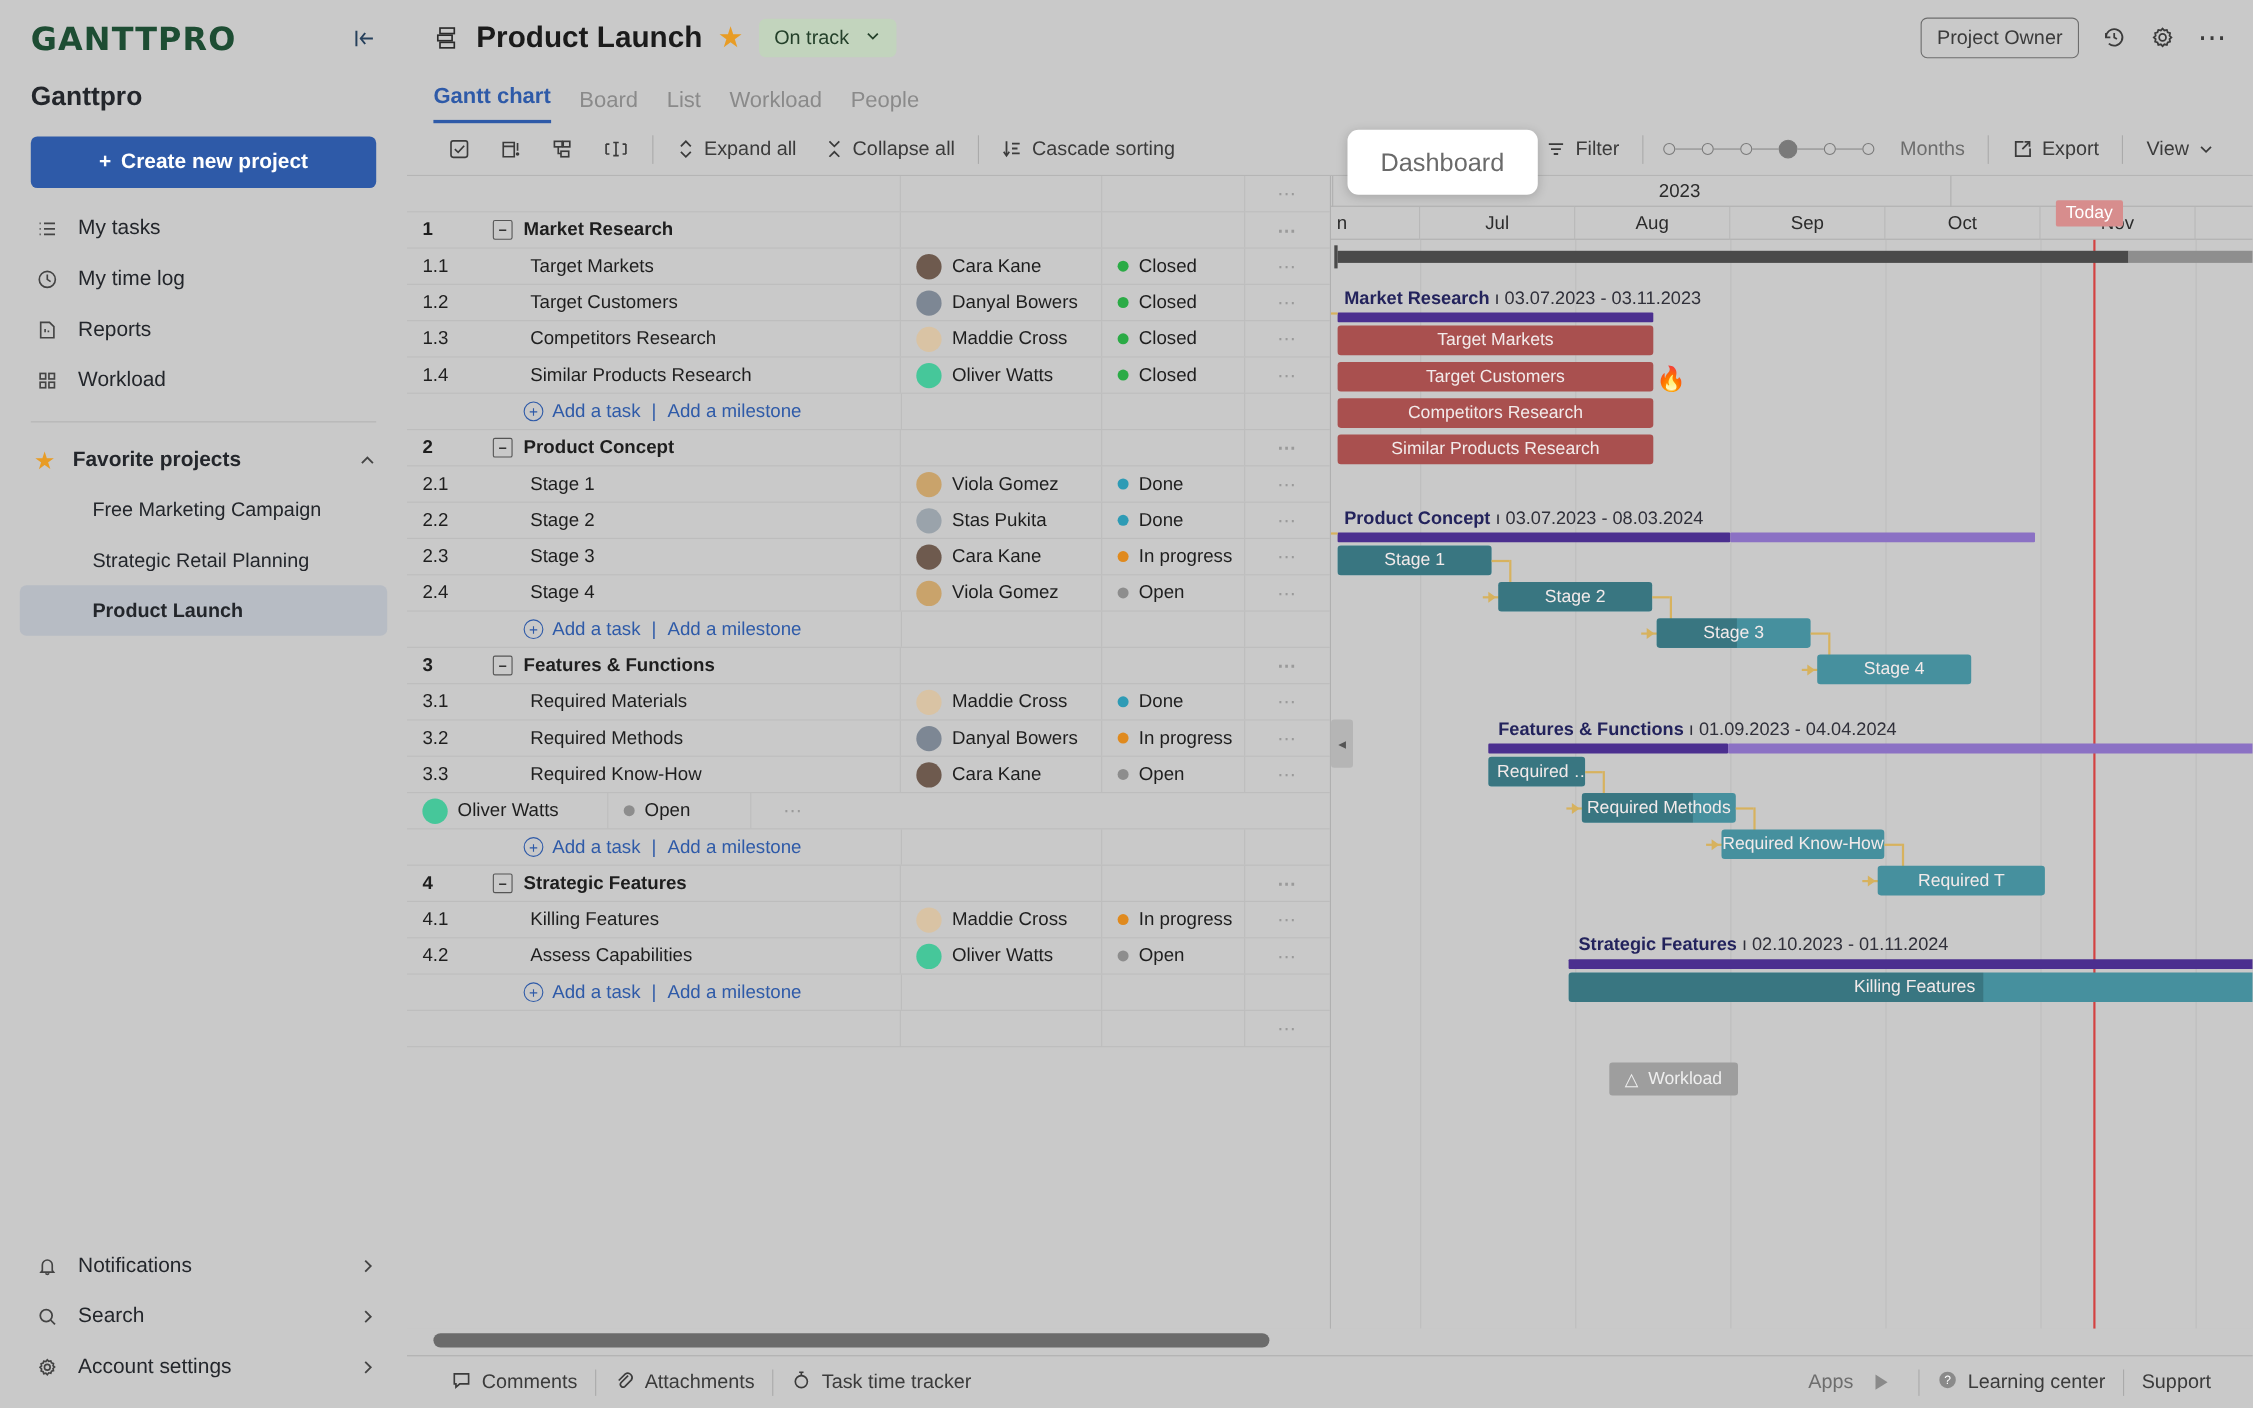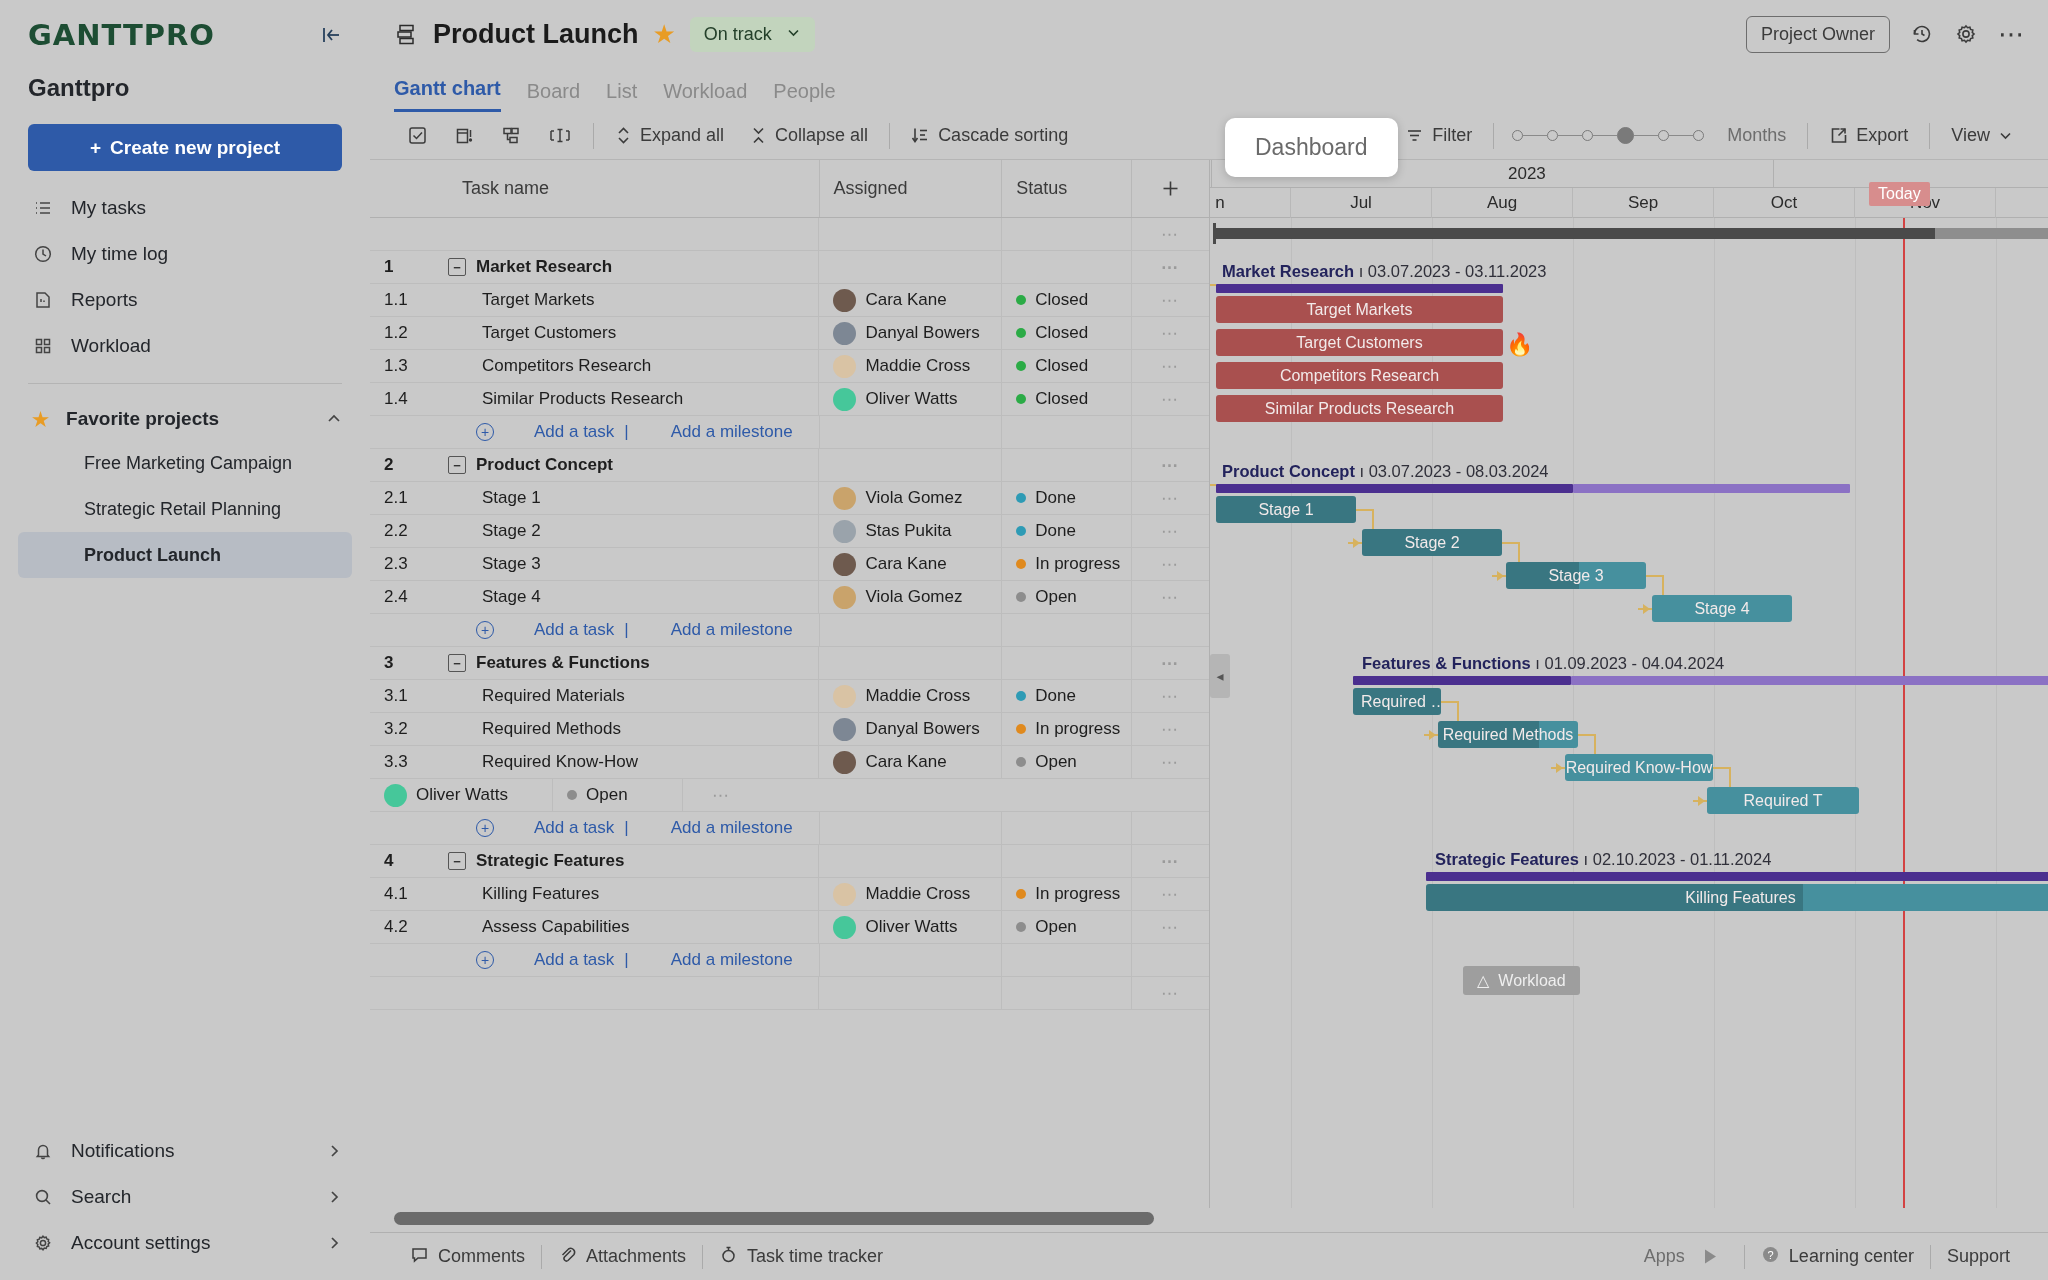--- a/index.html
+++ b/index.html
@@ -110,21 +110,21 @@
   .tname { white-space: nowrap; overflow: hidden; text-overflow: ellipsis; }
   .tname.indent { margin-left: 34px; }
   .cell.assigned { width: 183px; padding-left: 14px; gap: 9px; }
   .avatar { width: 23px; height: 23px; border-radius: 50%; flex:0 0 23px; }
   .cell.status { width: 130px; padding-left: 14px; gap: 9px; }
   .sdot { width: 10px; height: 10px; border-radius: 50%; flex:0 0 10px; }
   .cell.more { width: 77px; justify-content:center; border-right:none; color:#9a9a9a; letter-spacing: 2px; font-size:17px; cursor:pointer;}
   .addrow { display:flex; height: 33px; border-bottom:1px solid #bdbdbd; align-items:center; }
   .addrow .cell.name { color:#2e5aa8; font-size: 17px; padding-left: 106px; gap: 8px; }
   .plus-circ { width:18px; height:18px; border-radius:50%; border:1.5px solid #2e5aa8; display:flex; align-items:center; justify-content:center; font-size:14px; line-height:1; color:#2e5aa8; flex:0 0 18px;}
-  .addlink { cursor:pointer;margin-left:32px; }
+  .addlink { cursor:pointer; }
   .vbar { color:#2e5aa8; margin: 0 2px; }
 
   
   .gantt { flex: 1; position: relative; overflow: hidden; background: #c9c9c9; }
   .year-row { height: 28px; border-bottom: 1px solid #b0b0b0; position: relative; }
   .year-lbl { position:absolute; font-size: 17px; color:#2b2b2b; }
   .month-row { height: 30px; border-bottom: 1px solid #b0b0b0; position: relative; }
   .month-cell { position:absolute; top:0; height:30px; font-size: 17px; color:#2b2b2b; display:flex; align-items:center; justify-content:center; border-right:1px solid #b8b8b8; }
   .gbody { position:absolute; top: 58px; left:0; right:0; bottom: 0; }
   .vline { position:absolute; top:0; bottom:0; width:1px; background:#bebebe; }
@@ -458,31 +458,20 @@
               <polyline points="3,5.5 7.5,10 12,5.5"></polyline>
             </svg>
           </span>
       </span>
     </div>
   </div>
 
   <div class="workarea">
 
     <div class="grid">
-      <div class="grid-head">
-        <div class="gh c-name">Task name</div>
-        <div class="gh c-assigned">Assigned</div>
-        <div class="gh c-status">Status</div>
-        <div class="gh c-plus">
-          <svg width="21" height="21" viewBox="0 0 21 21" fill="none" stroke="#3b3b3b" stroke-width="1.6">
-              <line x1="10.5" y1="3.5" x2="10.5" y2="17.5"></line>
-              <line x1="3.5" y1="10.5" x2="17.5" y2="10.5"></line>
-            </svg>
-        </div>
-      </div>
       <div id="grid-rows">
           <div class="row">
             <div class="cell name"></div>
             <div class="cell assigned"></div>
             <div class="cell status"></div>
             <div class="cell more">⋯</div>
           </div>
           <div class="row group">
             <div class="cell name">
               <span class="wbs">1</span>

